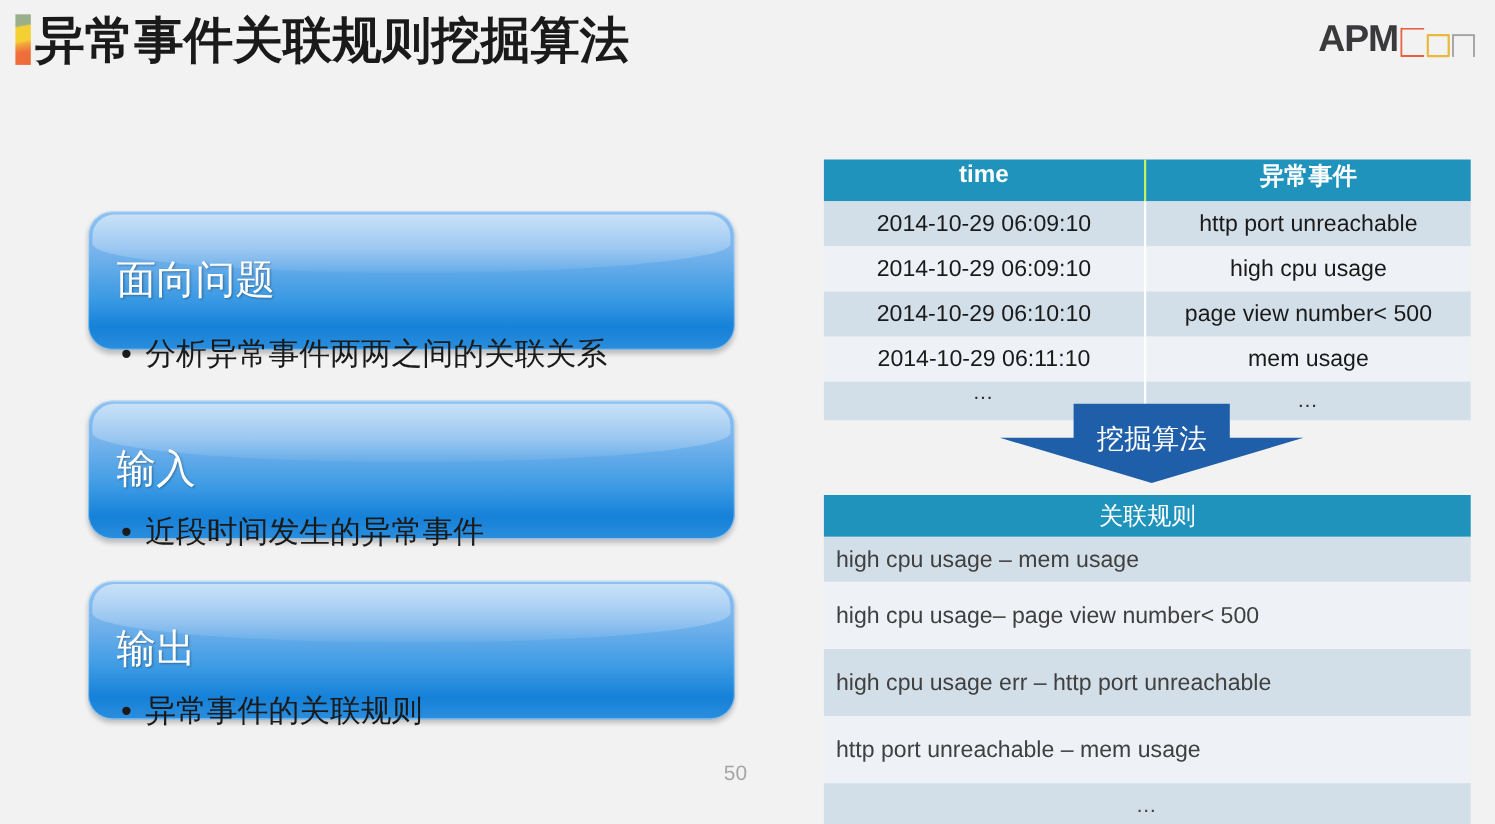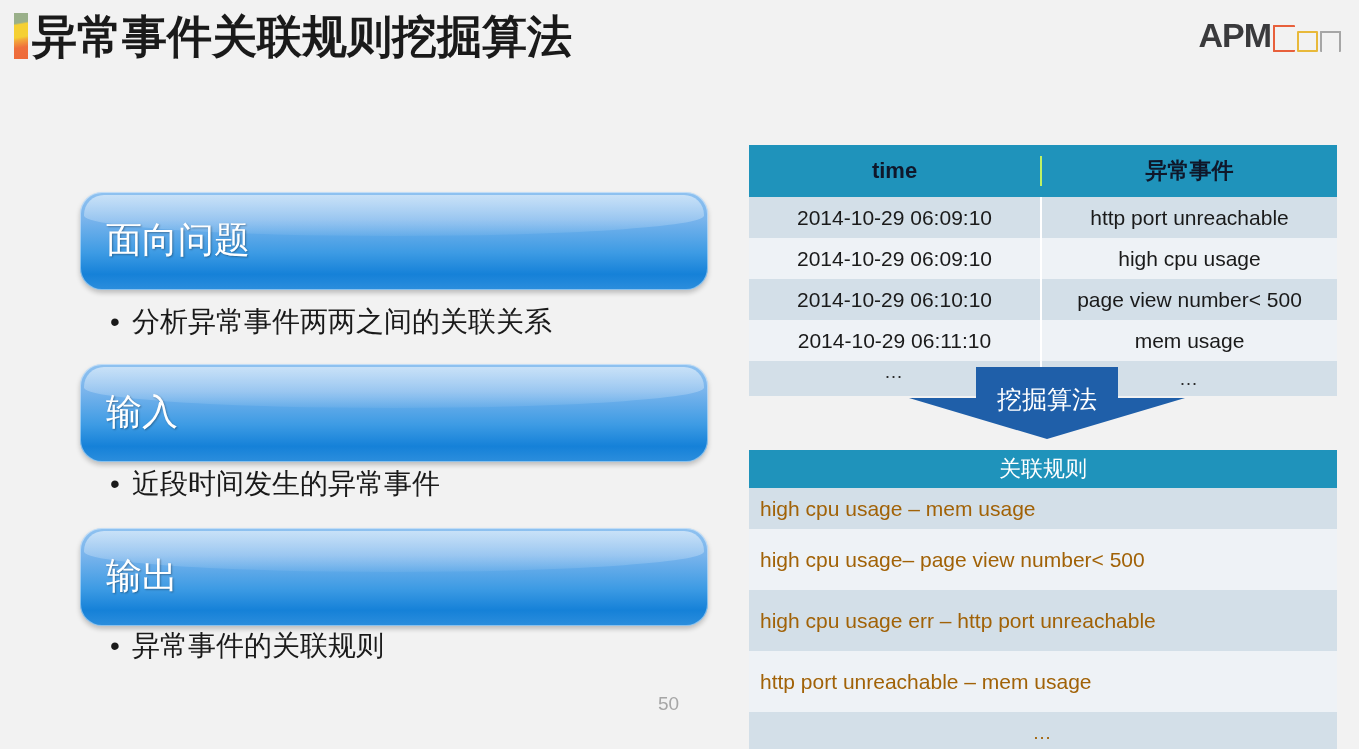--- a/index.html
+++ b/index.html
@@ -83,31 +83,30 @@
     border: 2.5px solid #a6a6a6;
     border-bottom: none;
     border-radius: 1px;
   }
 
   
   .blue-bar {
     position: absolute;
     left: 80px;
     width: 588px;
-    height: 98px;
+    height: 126px;
     border-radius: 22px;
     background: linear-gradient(to bottom,
         #8fc2f0 0%,
         #79b4ec 28%,
         #3d9be4 62%,
         #1581d8 84%,
         #2c8edd 100%);
     box-shadow: 0 3px 5px rgba(0,0,0,0.22), inset 0 0 0 1px rgba(255,255,255,0.45);
     overflow: hidden;
-    padding-left: 40px;
   }
   .blue-bar::before {
     content: "";
     position: absolute;
     left: 4px; top: 3px;
     right: 4px; height: 42%;
     border-radius: 20px 20px 50% 50%;
     background: linear-gradient(to bottom, rgba(255,255,255,0.52), rgba(255,255,255,0.06));
     pointer-events: none;
   }
@@ -156,26 +155,25 @@
     left: 749px; top: 145px;
     width: 588px;
   }
   #rules-table {
     position: absolute;
     left: 749px; top: 450px;
     width: 588px;
   }
   .tbl-head {
     background: #1f93bb;
-    color: #0f172a;
+    color: #ffffff;
     font-size: 22px;
     font-weight: 700;
-    height: 52px;
-    display: flex;
-    align-items: center;
+    height: 38px;
+    display: flex;
   }
   .tbl-head .cell-time {
     flex: 0 0 291px;
     text-align: center;
   }
   .tbl-head .cell-evt {
     flex: 1;
     text-align: center;
     border-left: 2px solid #bef264;
   }
@@ -219,21 +217,21 @@
     height: 38px;
     display: flex;
     align-items: center;
     justify-content: center;
   }
   .rules-row {
     display: flex;
     align-items: center;
     padding-left: 11px;
     font-size: 21px;
-    color: #a16207;
+    color: #404040;
     height: 41px;
   }
   .rules-row.alt-a { background: #d3dfe8; }
   .rules-row.alt-b { background: #eef2f6; }
   .rules-row.tall  { height: 61px; }
   .rules-row.center {
     justify-content: center;
     padding-left: 0;
     letter-spacing: 2px;
     font-size: 19px;

